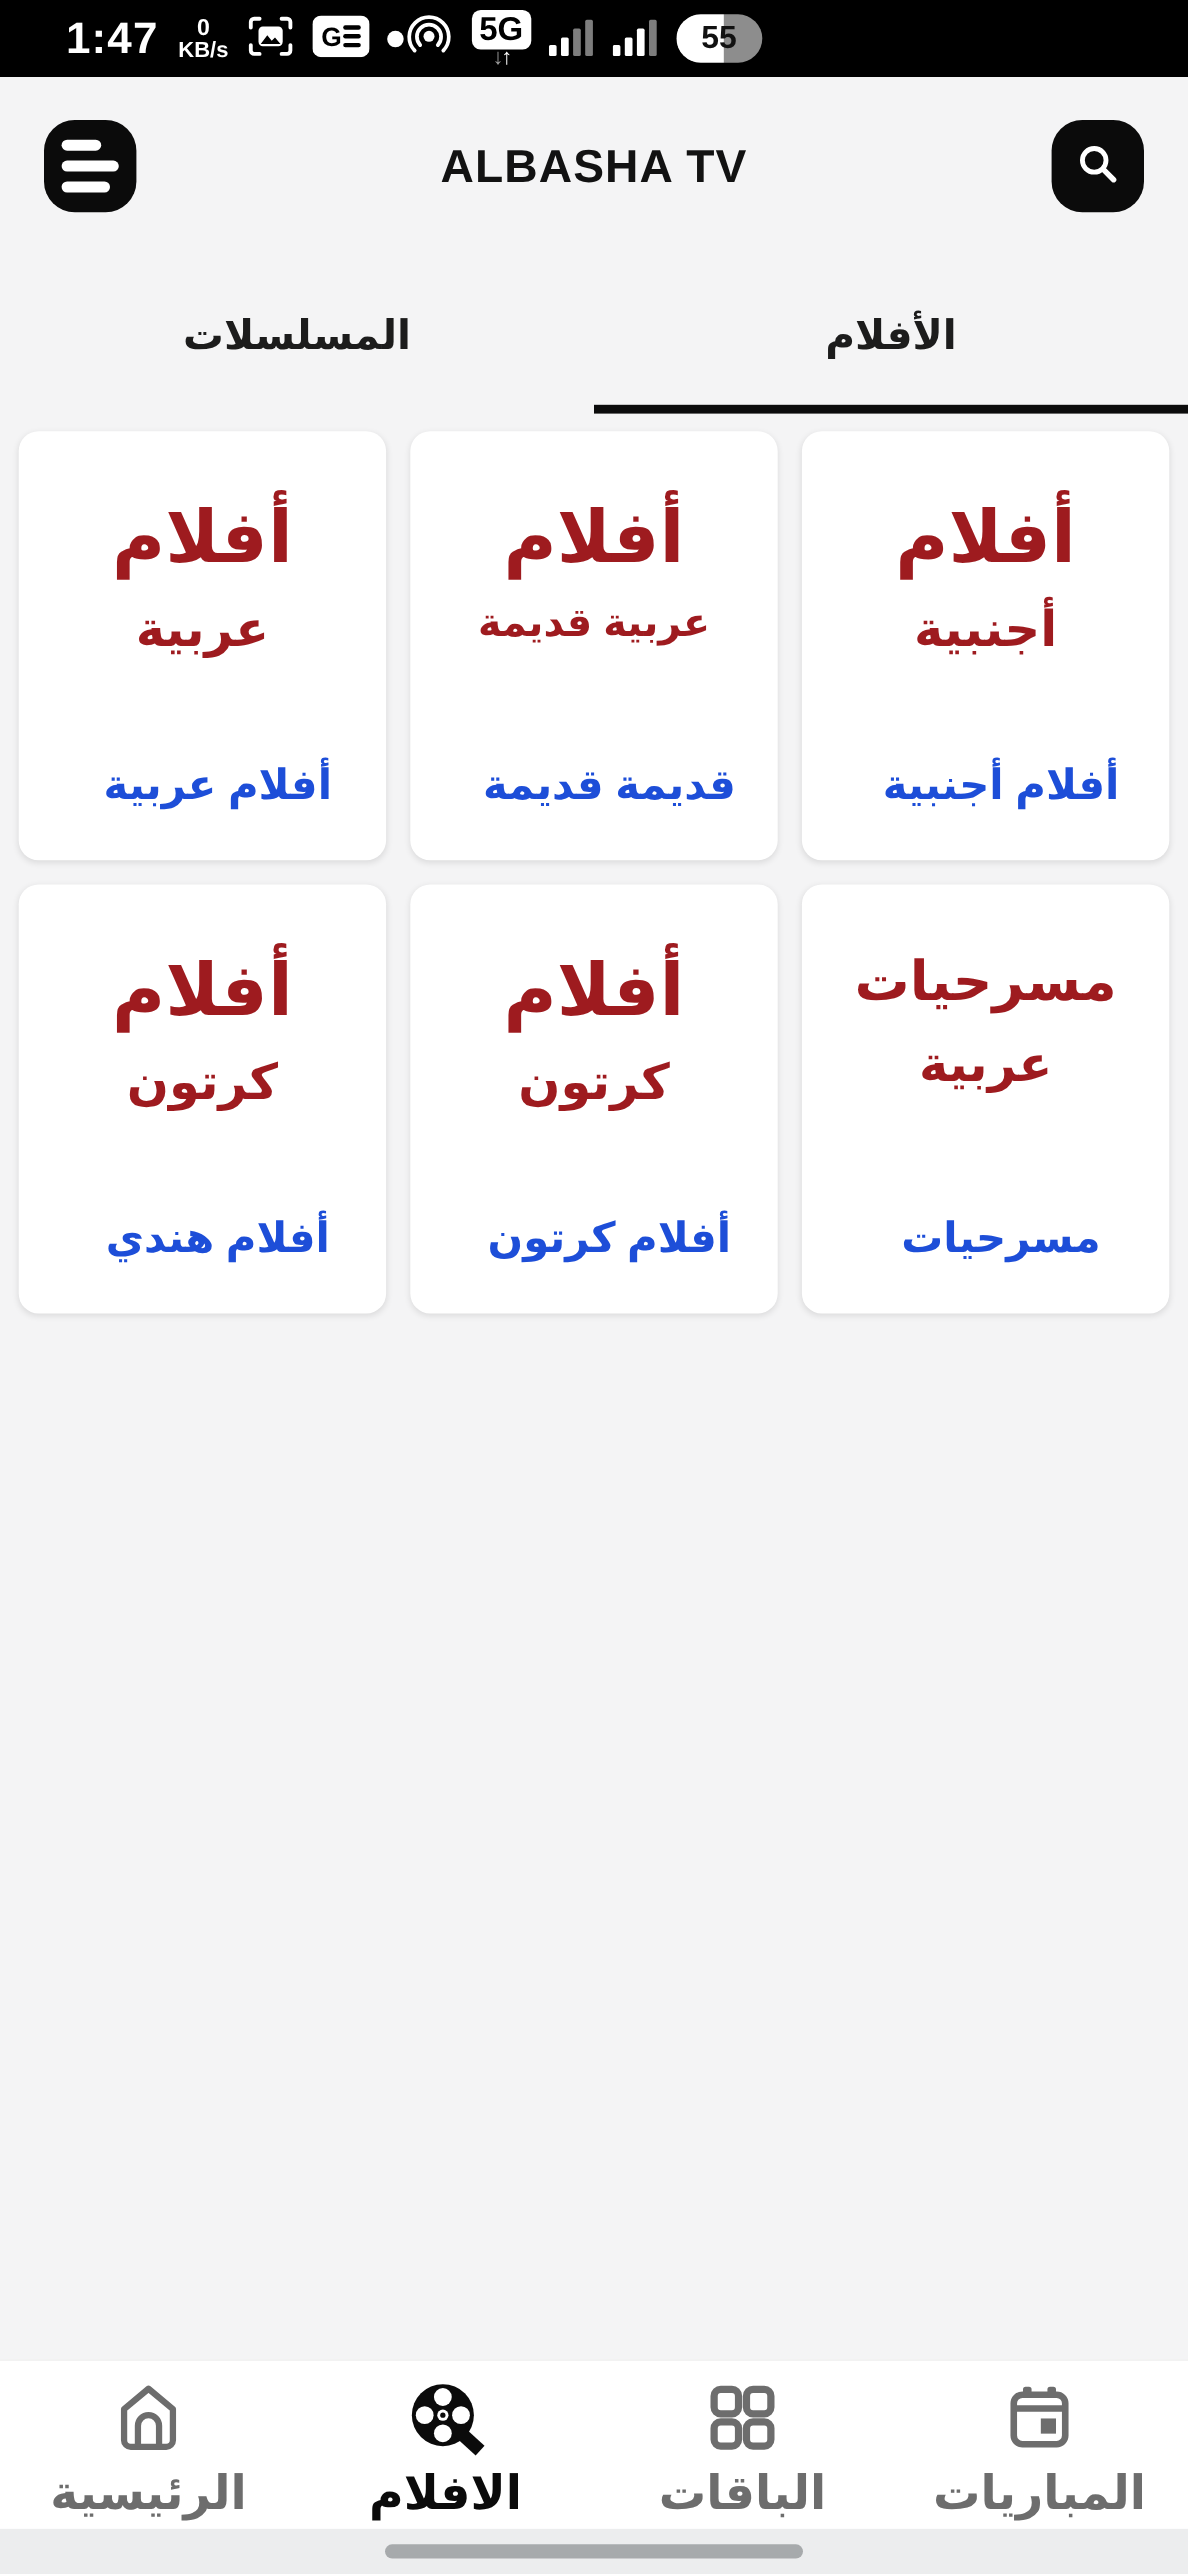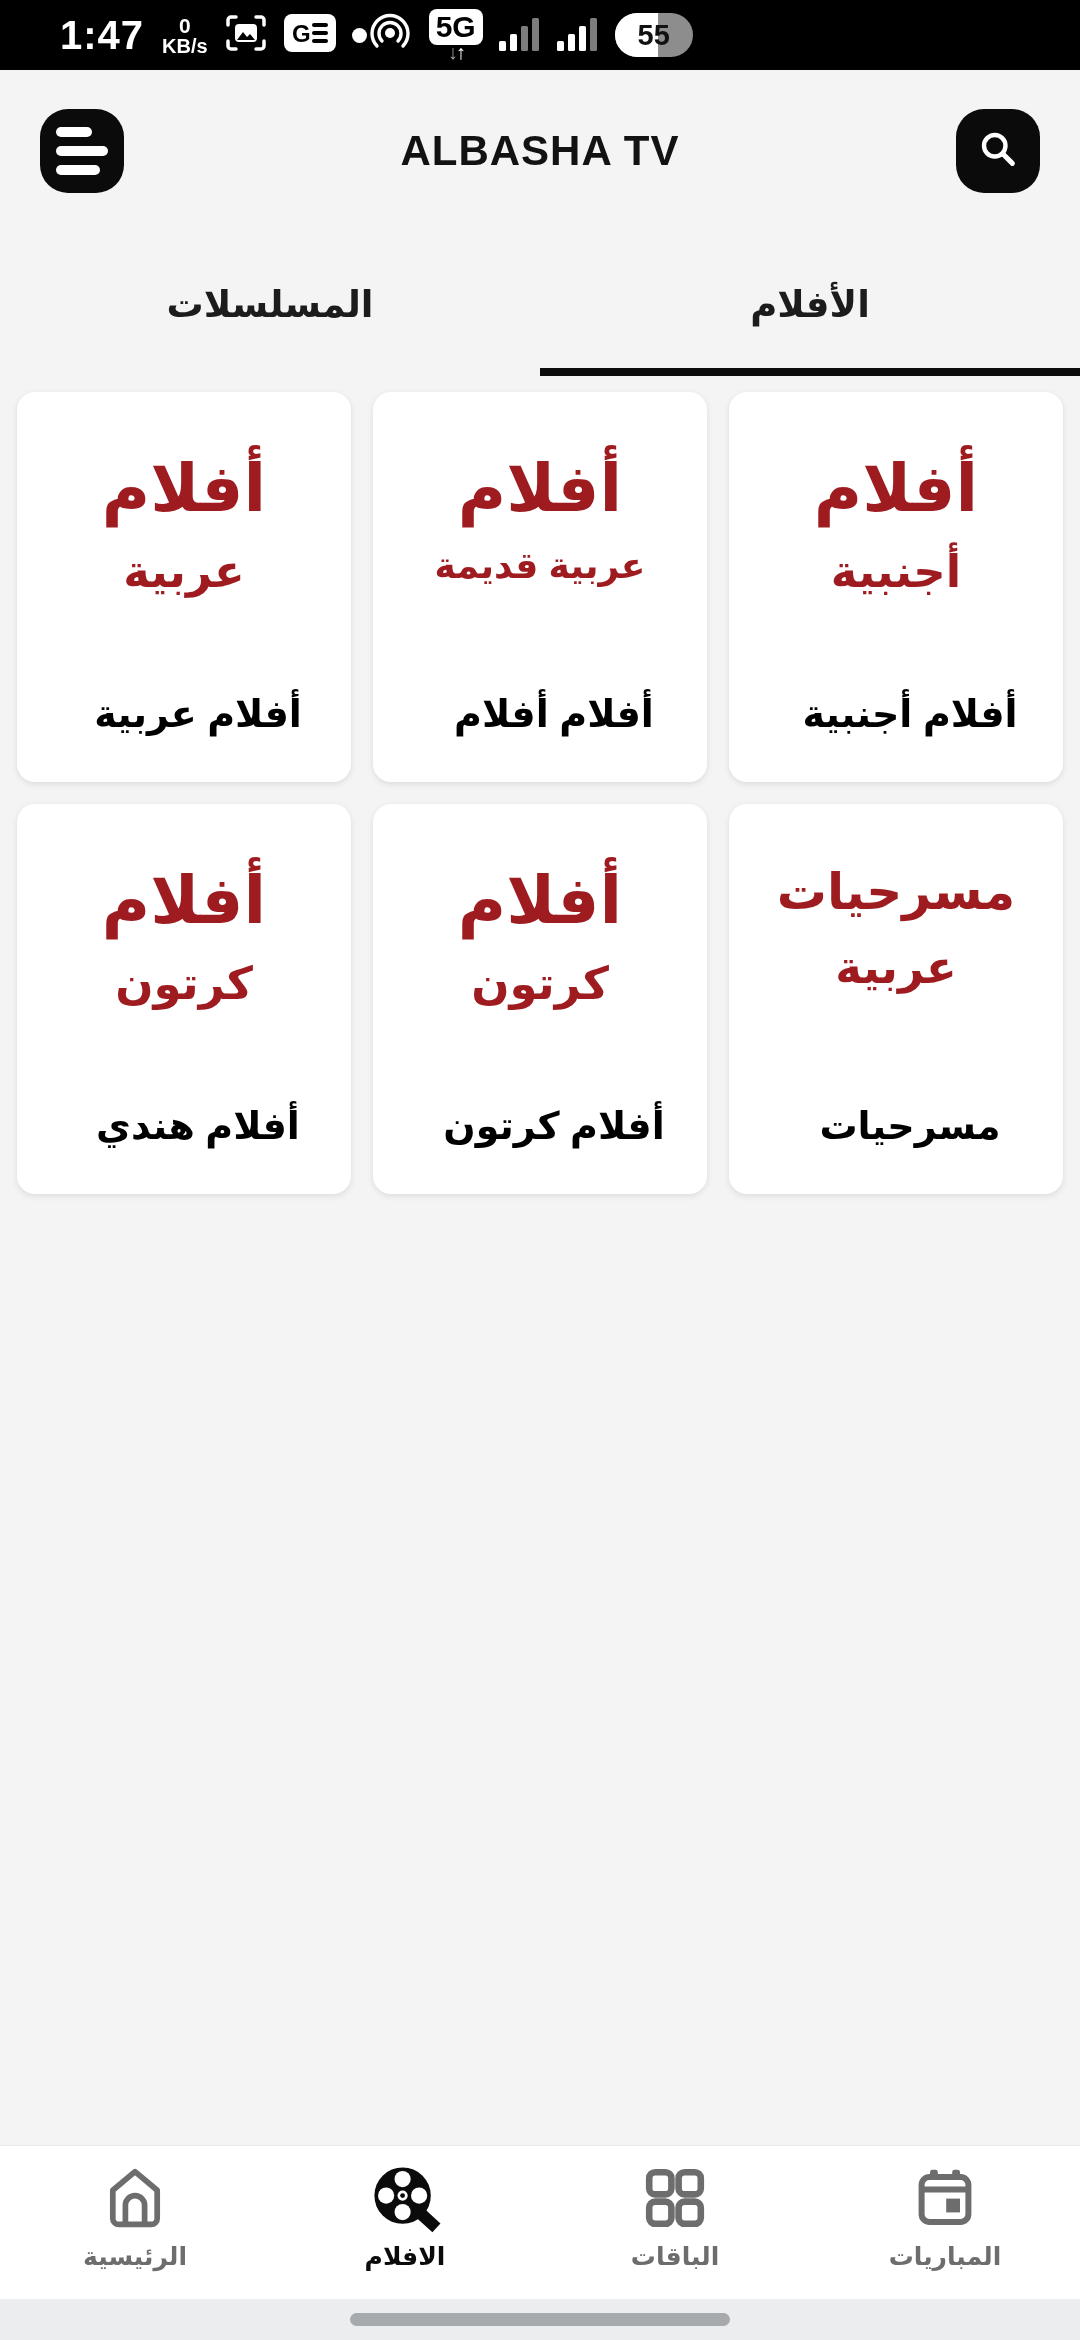--- a/index.html
+++ b/index.html
@@ -49,28 +49,28 @@
   .tab .indicator{position:absolute;left:0;right:0;bottom:0;height:8px;background:#0c0c0c;}
 
   
   .content{padding:16px 17px 0;flex:0 0 auto;}
   .grid{display:grid;grid-template-columns:repeat(3,1fr);gap:22px;}
   .card{background:var(--card-bg);height:390px;border-radius:18px;box-shadow:0 2px 6px rgba(0,0,0,.10);display:flex;flex-direction:column;align-items:center;padding:62px 10px 46px;}
   .logo-line1{color:var(--accent-red);font-size:66px;font-weight:700;line-height:1.05;text-align:center;}
   .logo-line1.small{font-size:50px;}
   .logo-line2{color:var(--accent-red);font-size:45px;font-weight:700;margin-top:22px;text-align:center;}
   .logo-line2.small{font-size:36px;}
-  .card-caption{margin-top:auto;color:#000000;font-size:38px;font-weight:700;text-align:right;margin-left:28px;}
+  .card-caption{margin-top:auto;color:#1d4ed8;font-size:38px;font-weight:700;text-align:right;margin-left:28px;}
 
   .spacer{flex:1 1 auto;}
 
   
   .bottom-nav{height:154px;background:#ffffff;border-top:1px solid #e9e9e9;display:flex;align-items:stretch;flex:0 0 auto;}
   .nav-item{flex:1;display:flex;flex-direction:column;align-items:center;justify-content:flex-start;padding-top:16px;gap:8px;color:var(--nav-inactive);}
-  .nav-item .nav-label{font-size:25px;font-weight:700;}
+  .nav-item .nav-label{font-size:43px;font-weight:700;}
   .nav-item.active{color:var(--nav-active);}
   .nav-icon{width:72px;height:72px;display:block;}
 
   
   .gesture-area{height:41px;background:var(--gesture-bg);display:flex;align-items:center;justify-content:center;flex:0 0 auto;}
   .gesture-pill{width:380px;height:13px;border-radius:7px;background:#a7aaac;}
 </style>
 </head>
 <body>
 
@@ -177,21 +177,21 @@
 
       <div class="card">
         <div class="logo-line1" dir="rtl" lang="ar">أفلام</div>
         <div class="logo-line2" dir="rtl" lang="ar">عربية</div>
         <div class="card-caption" dir="rtl" lang="ar">أفلام عربية</div>
       </div>
 
       <div class="card">
         <div class="logo-line1" dir="rtl" lang="ar">أفلام</div>
         <div class="logo-line2 small" dir="rtl" lang="ar">عربية قديمة</div>
-        <div class="card-caption" dir="rtl" lang="ar">أفلام أفلام</div>
+        <div class="card-caption" dir="rtl" lang="ar">قديمة قديمة</div>
       </div>
 
       <div class="card">
         <div class="logo-line1" dir="rtl" lang="ar">أفلام</div>
         <div class="logo-line2" dir="rtl" lang="ar">أجنبية</div>
         <div class="card-caption" dir="rtl" lang="ar">أفلام أجنبية</div>
       </div>
 
       <div class="card">
         <div class="logo-line1" dir="rtl" lang="ar">أفلام</div>

